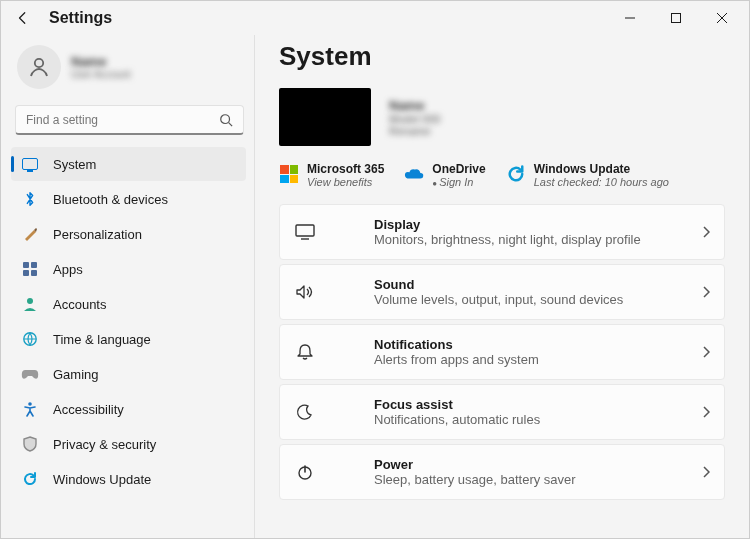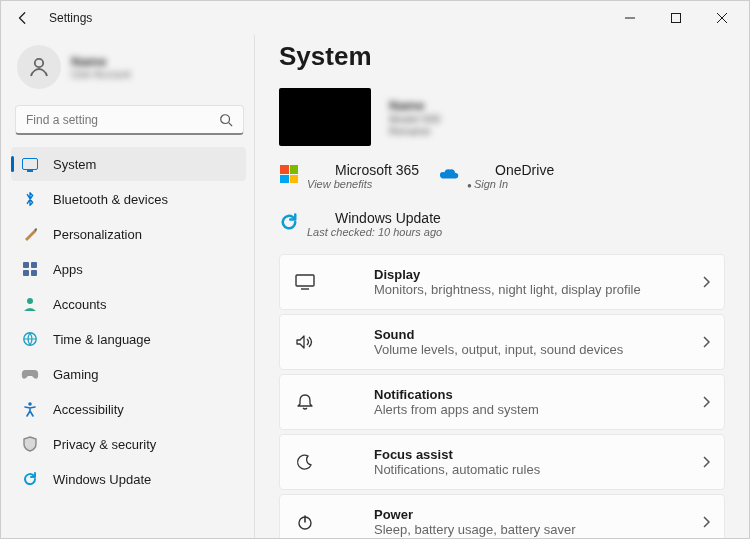--- a/index.html
+++ b/index.html
@@ -16,21 +16,21 @@
     height: 34px;
     display: flex;
     align-items: center;
     padding: 0 4px 0 12px;
   }
   .titlebar .back {
     width: 20px; height: 20px;
     display: inline-flex; align-items: center; justify-content: center;
     margin-right: 16px;
   }
-  .titlebar .title { font-size: 12px; font-weight: 400; }
+  .titlebar .title { font-size: 16px; font-weight: 700; }
   .winbtns { margin-left: auto; display: flex; }
   .winbtn { width: 46px; height: 30px; display: inline-flex; align-items: center; justify-content: center; }
   .content {
     display: flex;
     height: calc(100% - 34px);
   }
   .sidebar {
     width: 254px;
     flex-shrink: 0;
     padding: 4px 6px 12px 10px;
@@ -103,21 +103,21 @@
   .device-img { width: 92px; height: 58px; background: #000; border-radius: 2px; }
   .device-text .l1 { filter: blur(3px); font-weight: 600; font-size: 13px; color: #333; }
   .device-text .l2 { filter: blur(3px); font-size: 11px; color: #555; }
   .device-text .l3 { filter: blur(3px); font-size: 11px; color: #555; }
   .servicerow {
     display: flex; gap: 20px; margin-bottom: 16px;
     flex-wrap: wrap;
   }
   .service { display: flex; gap: 8px; align-items: flex-start; }
   .service .sicon { width: 20px; height: 20px; display: inline-flex; align-items: center; justify-content: center; margin-top: 2px;}
-  .service .stitle { font-size: 14px; font-weight: 400; margin-left: 28px; }
+  .service .stitle { font-size: 12px; font-weight: 700; }
   .service .ssub { font-size: 11px; color: #646464; font-style: italic; }
   .bullet { font-size: 8px; vertical-align: middle; color: #646464; margin-right: 2px; }
   .cards { display: flex; flex-direction: column; gap: 4px; }
   .card {
     background: #fcfcfc;
     border: 1px solid #e8e8e8;
     border-radius: 4px;
     min-height: 56px;
     display: flex; align-items: center;
     padding: 10px 14px 10px 14px;

